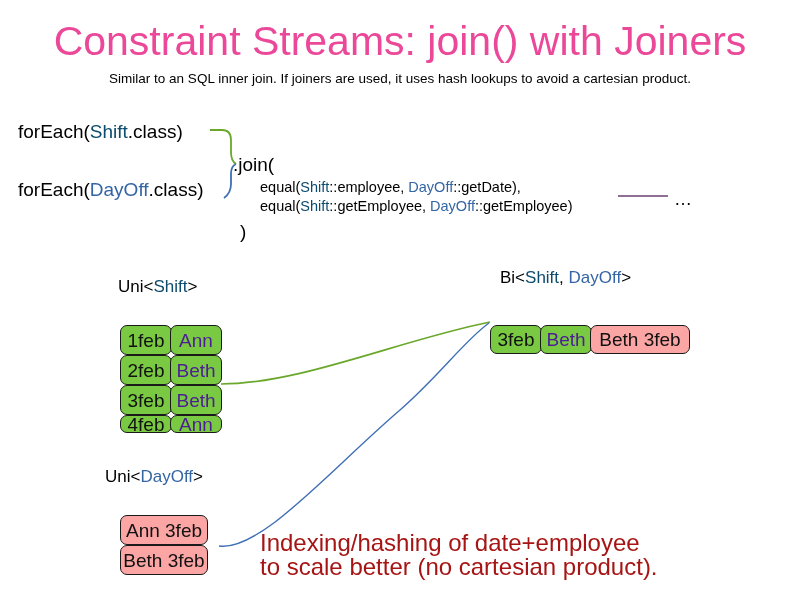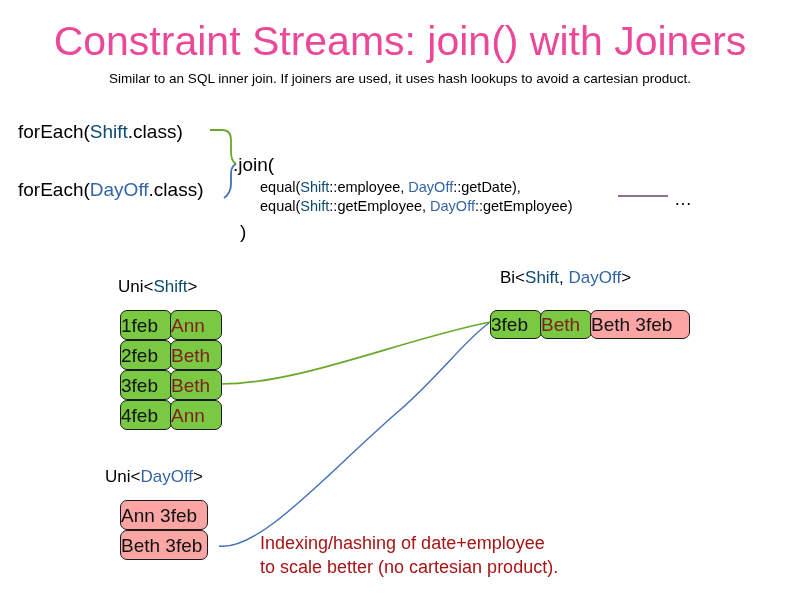--- a/index.html
+++ b/index.html
@@ -87,54 +87,55 @@
   #label-uni-dayoff { left: 105px; top: 465px; }
   #label-bi         { left: 500px; top: 266px; }
   
   .tuple {
     position: absolute;
     box-sizing: border-box;
     border: 1.6px solid #1a1a1a;
     border-radius: 7px;
     display: flex;
     align-items: center;
-    justify-content: flex-start;
+    justify-content: center;
     font-size: 19px;
     line-height: 19px;
     white-space: nowrap;
+    margin-top: 15px;
   }
   .fact-green { background: #7ac943; }
   .fact-blue  { background: #fca5a5; }
   .txt-dark   { color: #111111; }
-  .txt-orange { color: #7f1d1d; }
+  .txt-orange { color: #4c1d95; }
 
   
   .shift-date { left: 120px; width: 52px; }
   .shift-name { left: 170px; width: 52px; }
   #shift-r0-date, #shift-r0-name { top: 310px; height: 30px; }
   #shift-r1-date, #shift-r1-name { top: 340px; height: 30px; }
   #shift-r2-date, #shift-r2-name { top: 370px; height: 30px; }
-  #shift-r3-date, #shift-r3-name { top: 400px; height: 30px; }
+  #shift-r3-date, #shift-r3-name { top: 400px; height: 18px; }
 
   
   .dayoff-row { left: 120px; width: 88px; height: 30px; }
   #dayoff-r0 { top: 500px; }
   #dayoff-r1 { top: 530px; }
 
   
   #bi-date  { left: 490px; width: 52px; top: 310px; height: 29px; }
   #bi-name  { left: 540px; width: 52px; top: 310px; height: 29px; }
   #bi-dayoff{ left: 590px; width: 100px; top: 310px; height: 29px; }
 
   
   #caption {
     position: absolute;
     left: 260px;
     top: 531px;
-    font-size: 18px;
+    font-size: 24px;
     line-height: 24px;
     color: #a61414;
     white-space: pre;
   }
   
   #wires {
     position: absolute;
     inset: 0;
     pointer-events: none;
   }

